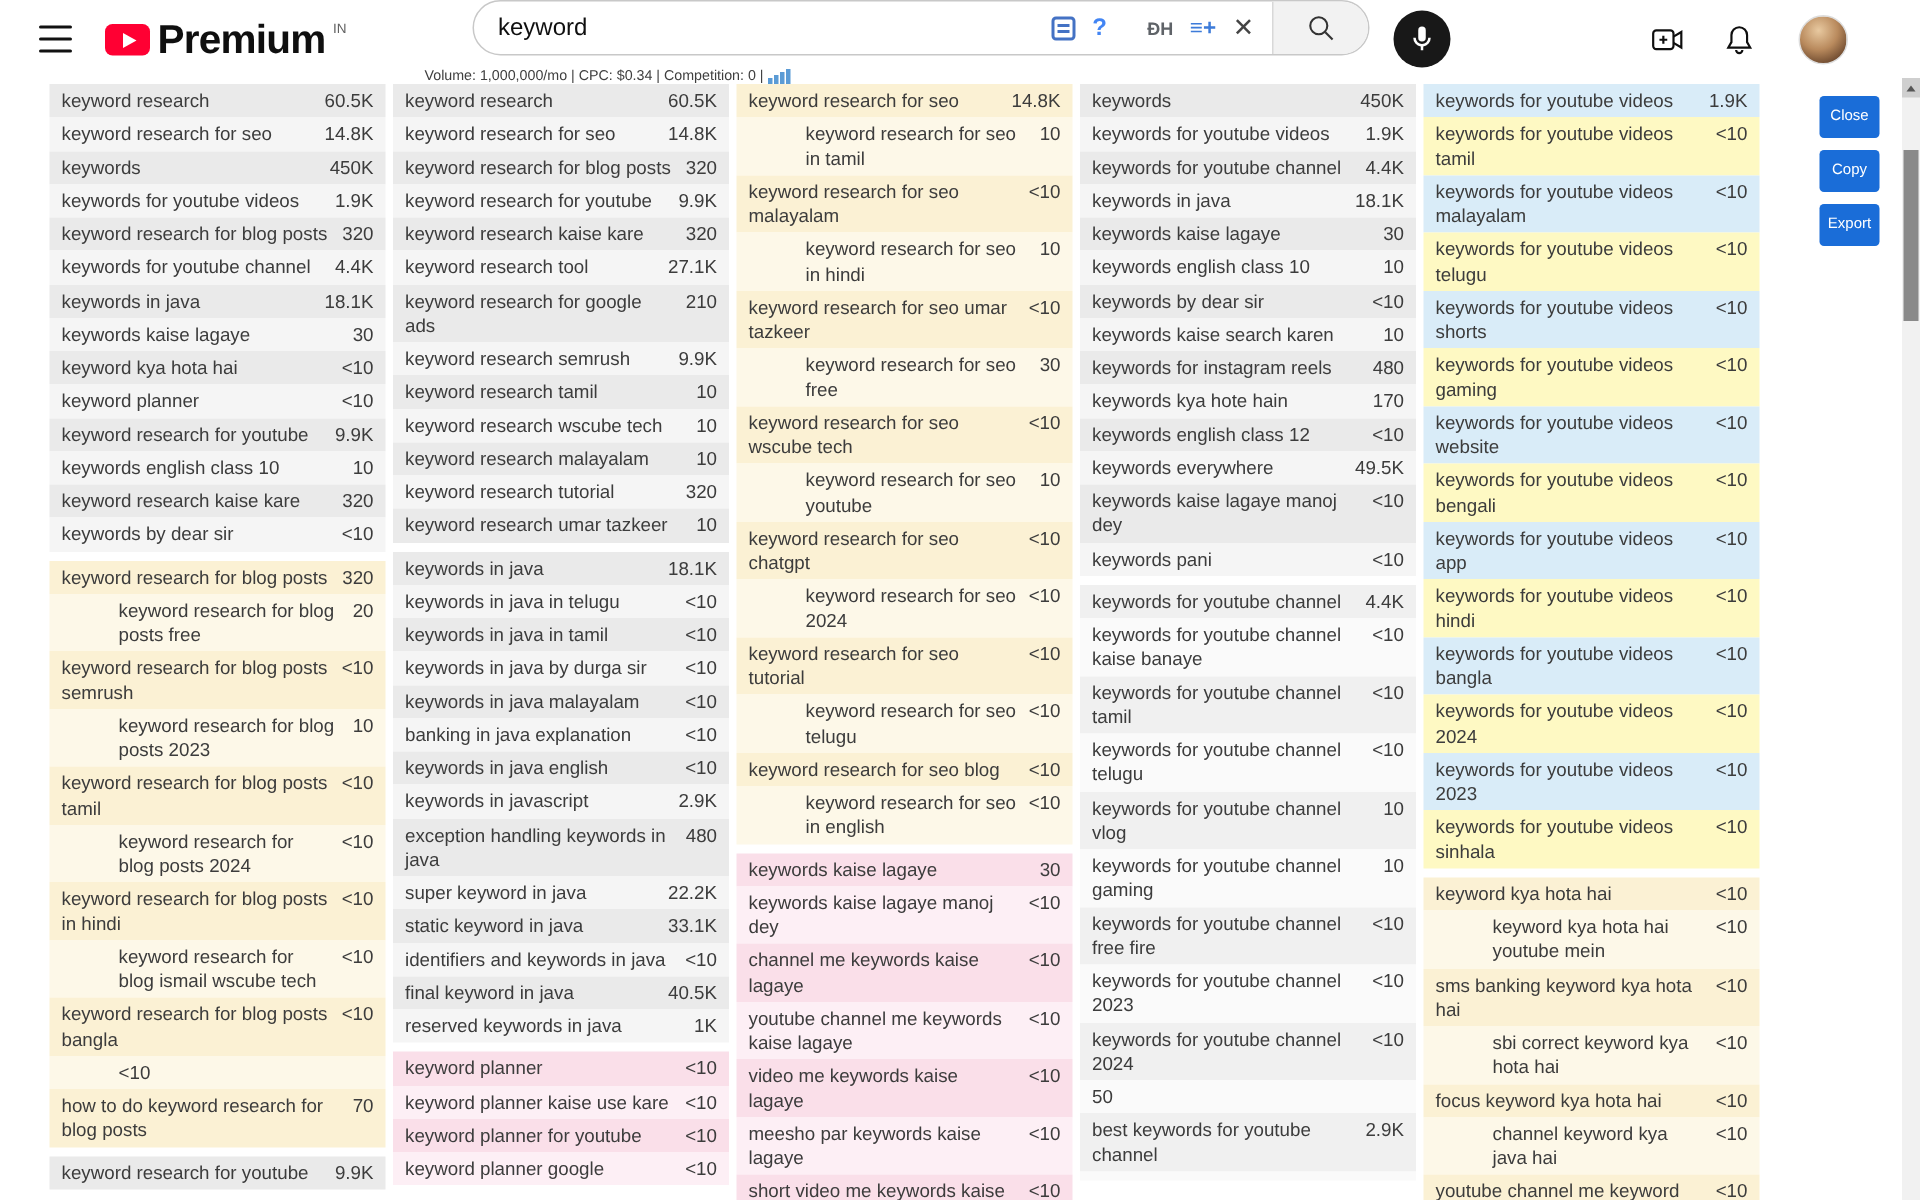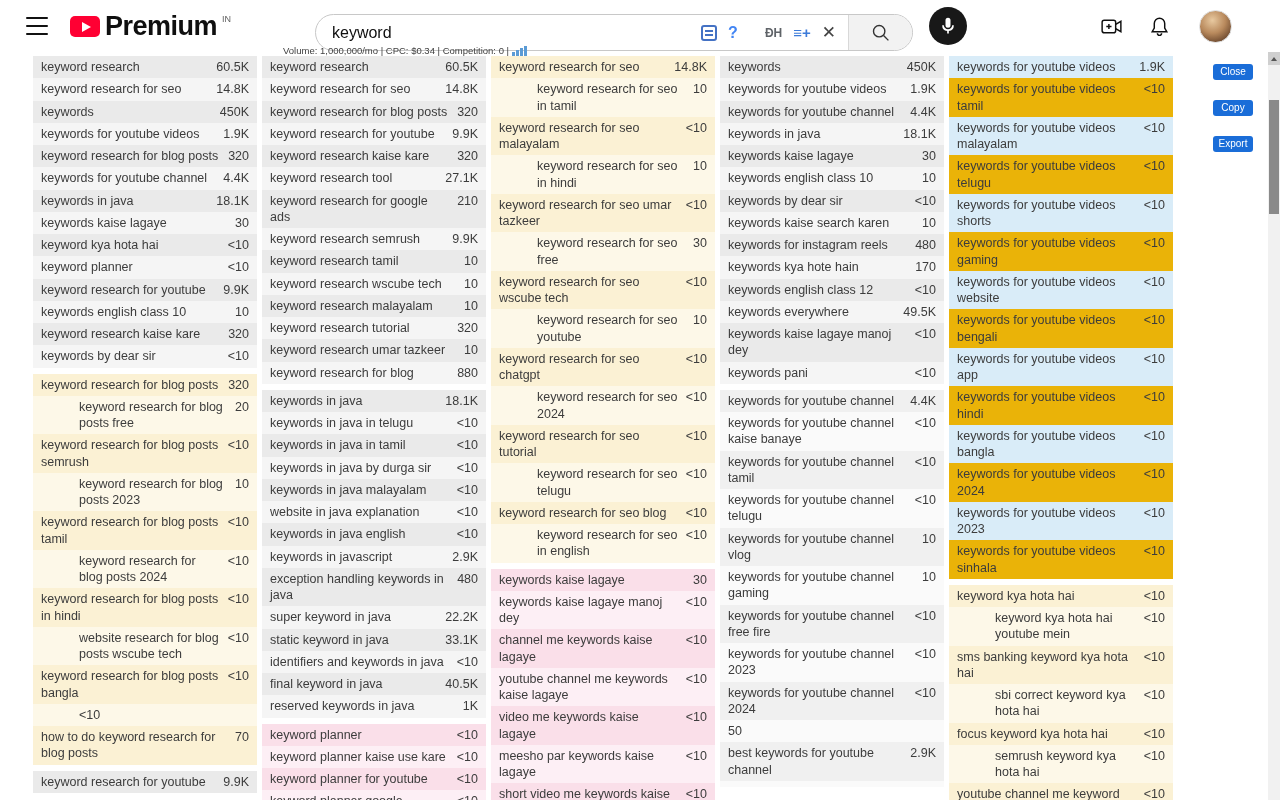--- a/index.html
+++ b/index.html
@@ -13,21 +13,21 @@
   
   .topbar { position:absolute; top:0; left:0; width:1280px; height:56px; background:#fff; z-index:5; }
   .hamburger { position:absolute; left:26px; top:17px; width:22px; height:18px; display:flex; flex-direction:column; justify-content:space-between; }
   .hamburger .hl { display:block; height:2px; background:#111; border-radius:1px; }
   .logo { position:absolute; left:70px; top:14px; display:flex; align-items:flex-start; gap:5px; }
   .yt-play { width:30px; height:21px; background:#f03; border-radius:5px; display:inline-flex; align-items:center; justify-content:center; margin-top:2px; }
   .yt-play .tri { width:0; height:0; border-left:9px solid #fff; border-top:5px solid transparent; border-bottom:5px solid transparent; margin-left:2px; }
   .brand { font-size:27px; font-weight:bold; color:#0f0f0f; letter-spacing:-0.5px; line-height:25px; }
   .region { font-size:9px; color:#606060; margin-top:0px; }
 
-  .searchbox { position:absolute; left:315px; top:14px; width:598px; height:37px;
+  .searchbox { position:absolute; left:315px; top:0; width:598px; height:37px;
     border:1px solid #c8c8c8; border-radius:20px; display:flex; align-items:stretch; overflow:hidden; background:#fff; }
   .search-input { flex:1; border:none; outline:none; font-size:16px; padding:0 0 0 16px; color:#0f0f0f; font-family:inherit; background:transparent; }
   .sb-icons { display:flex; align-items:center; gap:11px; padding-right:12px; }
   .xi { display:inline-flex; align-items:center; justify-content:center; font-size:14px; color:#555; }
   .analyze { width:16px; height:16px; border:2px solid #4472c4; border-radius:3px; position:relative; }
   .analyze::before { content:""; position:absolute; left:2px; top:3px; width:8px; height:2px; background:#4472c4; box-shadow:0 4px 0 #4472c4; }
   .help { color:#4285f4; font-weight:bold; font-size:16px; }
   .dh { font-size:12px; color:#5f6368; font-weight:bold; letter-spacing:0px;padding-left:16px; }
   .addl { color:#3d7bd9; font-weight:bold; font-size:15px; }
   .clear { color:#444; font-size:17px; }
@@ -57,26 +57,26 @@
   .kw-text { flex:1; }
   .kw-vol { white-space:nowrap; }
 
   .theme-gray  .kw-row      { background:#eaeaea; }
   .theme-gray  .kw-row.alt  { background:#f5f5f5; }
   .theme-cream .kw-row      { background:#fbf1d4; }
   .theme-cream .kw-row.alt  { background:#fdf8e8;padding-left:46px; }
   .theme-pink  .kw-row      { background:#fadfe9; }
   .theme-pink  .kw-row.alt  { background:#fdeff5; }
   .theme-blue  .kw-row      { background:#d9ecf8; }
-  .theme-blue  .kw-row.alt  { background:#eab308; }
+  .theme-blue  .kw-row.alt  { background:#fef9c3; }
   .theme-white .kw-row      { background:#f0f0f0; }
   .theme-white .kw-row.alt  { background:#fafafa; }
 
   
-  .act { position:absolute; left:1213px; width:40px; height:16px; background:#1a6dd8; color:#fff;
+  .act { position:absolute; left:1213px; width:40px; height:28px; background:#1a6dd8; color:#fff;
     font-size:10px; border-radius:3px; text-align:center; line-height:16px; z-index:6; }
 
   
   .scrollbar { position:absolute; right:0; top:52px; bottom:0; width:12px; background:#f1f1f1; z-index:7; }
   .sb-up { height:13px; background:#cfcfcf; display:flex; align-items:center; justify-content:center; cursor:pointer; }
   .sb-up::before { content:""; width:0; height:0; border-left:3px solid transparent; border-right:3px solid transparent; border-bottom:4px solid #555; }
   .sb-thumb { position:absolute; left:1px; right:1px; top:48px; height:114px; background:#8a8a8a; cursor:grab; }
 </style>
 </head>
 <body>
@@ -230,21 +230,21 @@
         </div>
         <div class="kw-row alt">
           <span class="kw-text">keyword research for blog posts 2024</span>
           <span class="kw-vol">&lt;10</span>
         </div>
         <div class="kw-row">
           <span class="kw-text">keyword research for blog posts in hindi</span>
           <span class="kw-vol">&lt;10</span>
         </div>
         <div class="kw-row alt">
-          <span class="kw-text">website research for blog posts wscube tech</span>
+          <span class="kw-text">keyword research for blog ismail wscube tech</span>
           <span class="kw-vol">&lt;10</span>
         </div>
         <div class="kw-row">
           <span class="kw-text">keyword research for blog posts bangla</span>
           <span class="kw-vol">&lt;10</span>
         </div>
         <div class="kw-row alt">
           <span class="kw-vol">&lt;10</span>
         </div>
         <div class="kw-row">
@@ -306,24 +306,20 @@
           <span class="kw-vol">10</span>
         </div>
         <div class="kw-row alt">
           <span class="kw-text">keyword research tutorial</span>
           <span class="kw-vol">320</span>
         </div>
         <div class="kw-row">
           <span class="kw-text">keyword research umar tazkeer</span>
           <span class="kw-vol">10</span>
         </div>
-        <div class="kw-row alt">
-          <span class="kw-text">keyword research for blog</span>
-          <span class="kw-vol">880</span>
-        </div>
       </div>
       <div class="kw-group theme-gray">
         <div class="kw-row">
           <span class="kw-text">keywords in java</span>
           <span class="kw-vol">18.1K</span>
         </div>
         <div class="kw-row alt">
           <span class="kw-text">keywords in java in telugu</span>
           <span class="kw-vol">&lt;10</span>
         </div>
@@ -333,21 +329,21 @@
         </div>
         <div class="kw-row alt">
           <span class="kw-text">keywords in java by durga sir</span>
           <span class="kw-vol">&lt;10</span>
         </div>
         <div class="kw-row">
           <span class="kw-text">keywords in java malayalam</span>
           <span class="kw-vol">&lt;10</span>
         </div>
         <div class="kw-row alt">
-          <span class="kw-text">website in java explanation</span>
+          <span class="kw-text">banking in java explanation</span>
           <span class="kw-vol">&lt;10</span>
         </div>
         <div class="kw-row">
           <span class="kw-text">keywords in java english</span>
           <span class="kw-vol">&lt;10</span>
         </div>
         <div class="kw-row alt">
           <span class="kw-text">keywords in javascript</span>
           <span class="kw-vol">2.9K</span>
         </div>
@@ -673,21 +669,21 @@
         </div>
         <div class="kw-row alt">
           <span class="kw-text">sbi correct keyword kya hota hai</span>
           <span class="kw-vol">&lt;10</span>
         </div>
         <div class="kw-row">
           <span class="kw-text">focus keyword kya hota hai</span>
           <span class="kw-vol">&lt;10</span>
         </div>
         <div class="kw-row alt">
-          <span class="kw-text">semrush keyword kya hota hai</span>
+          <span class="kw-text">channel keyword kya java hai</span>
           <span class="kw-vol">&lt;10</span>
         </div>
         <div class="kw-row">
           <span class="kw-text">youtube channel me keyword kya hota hai</span>
           <span class="kw-vol">&lt;10</span>
         </div>
         <div class="kw-row alt">
           <span class="kw-text">instagram keyword kya hota hai</span>
           <span class="kw-vol">&lt;10</span>
         </div>

